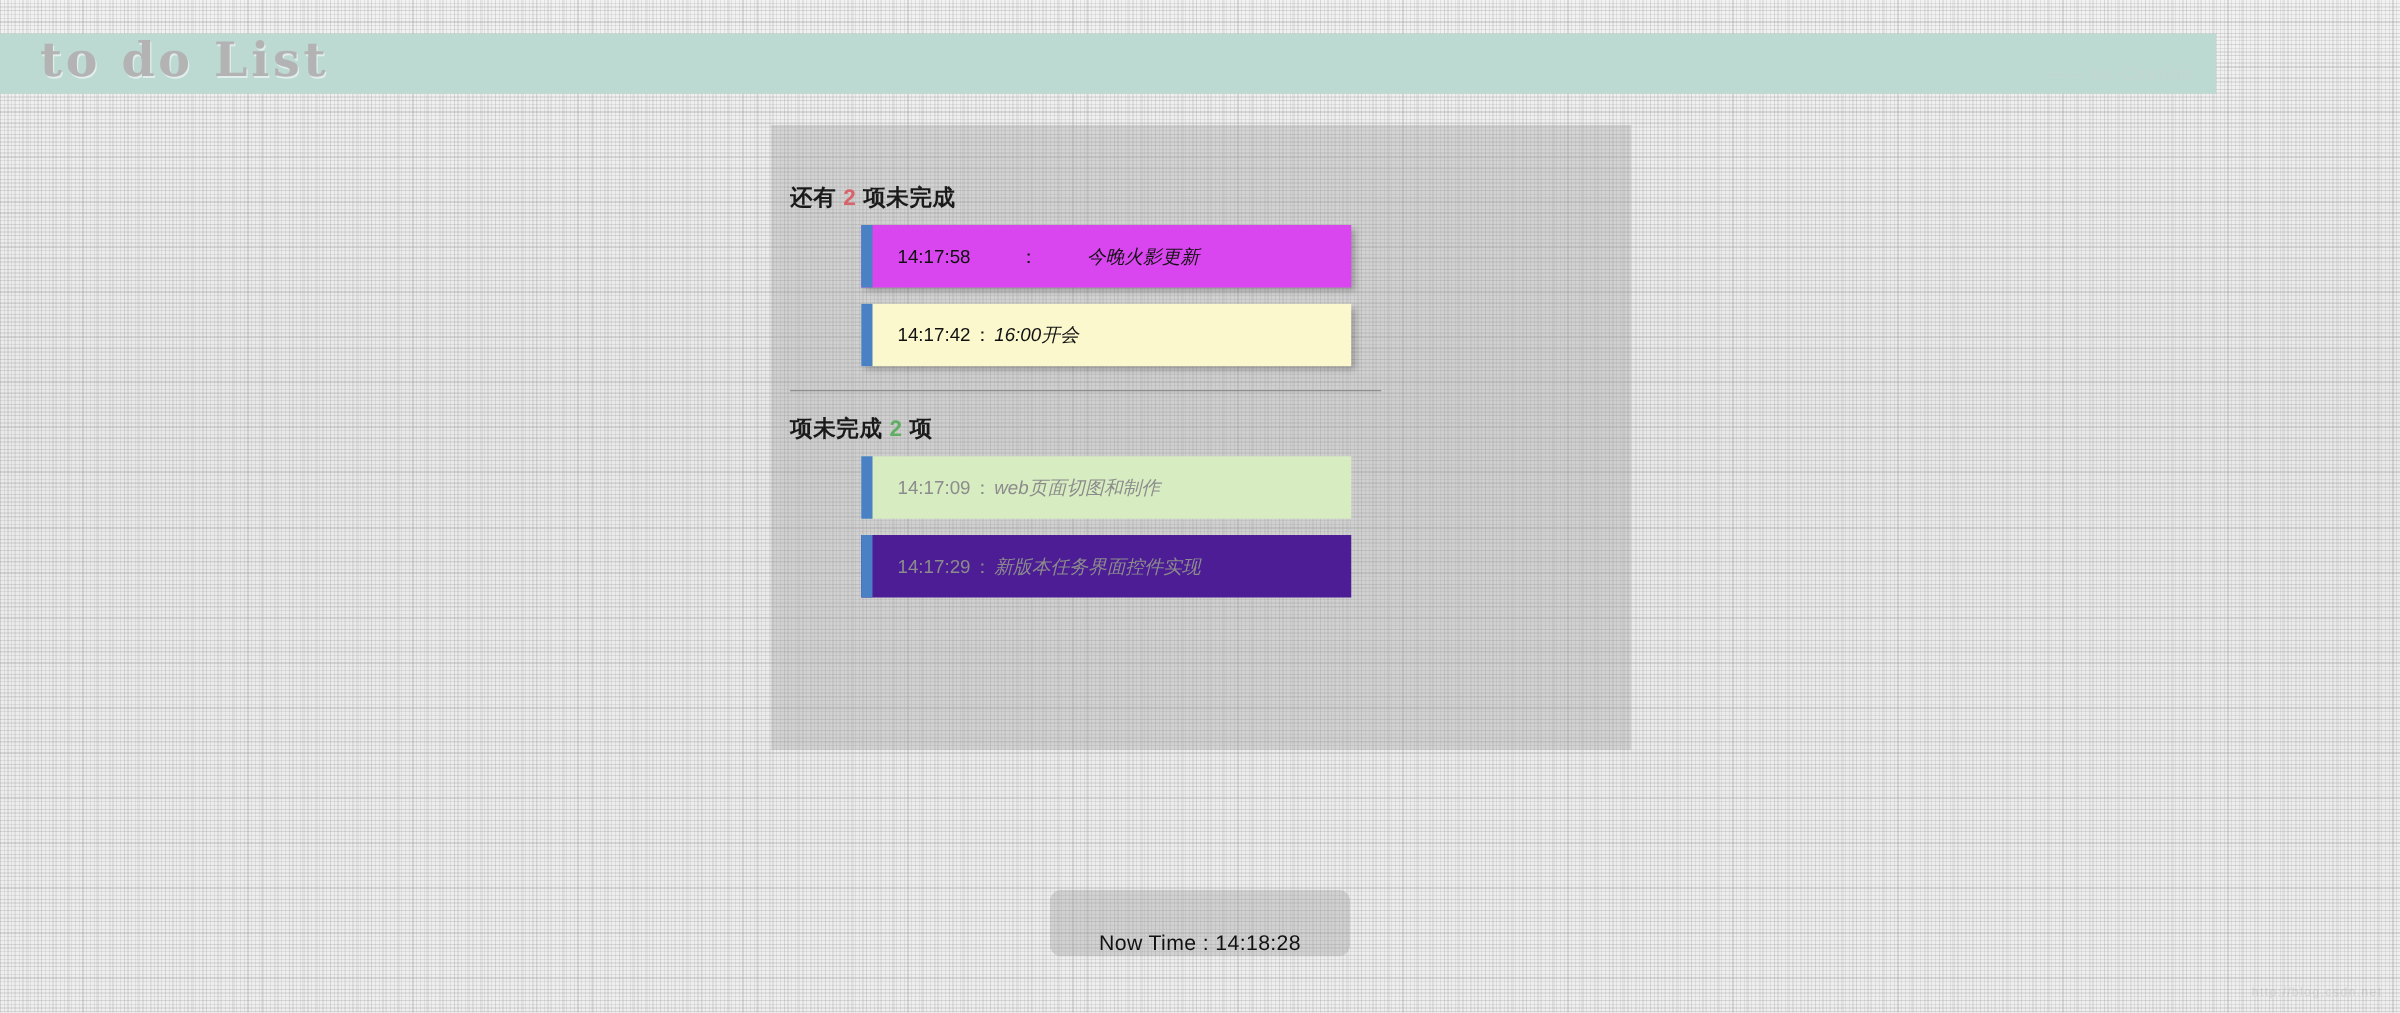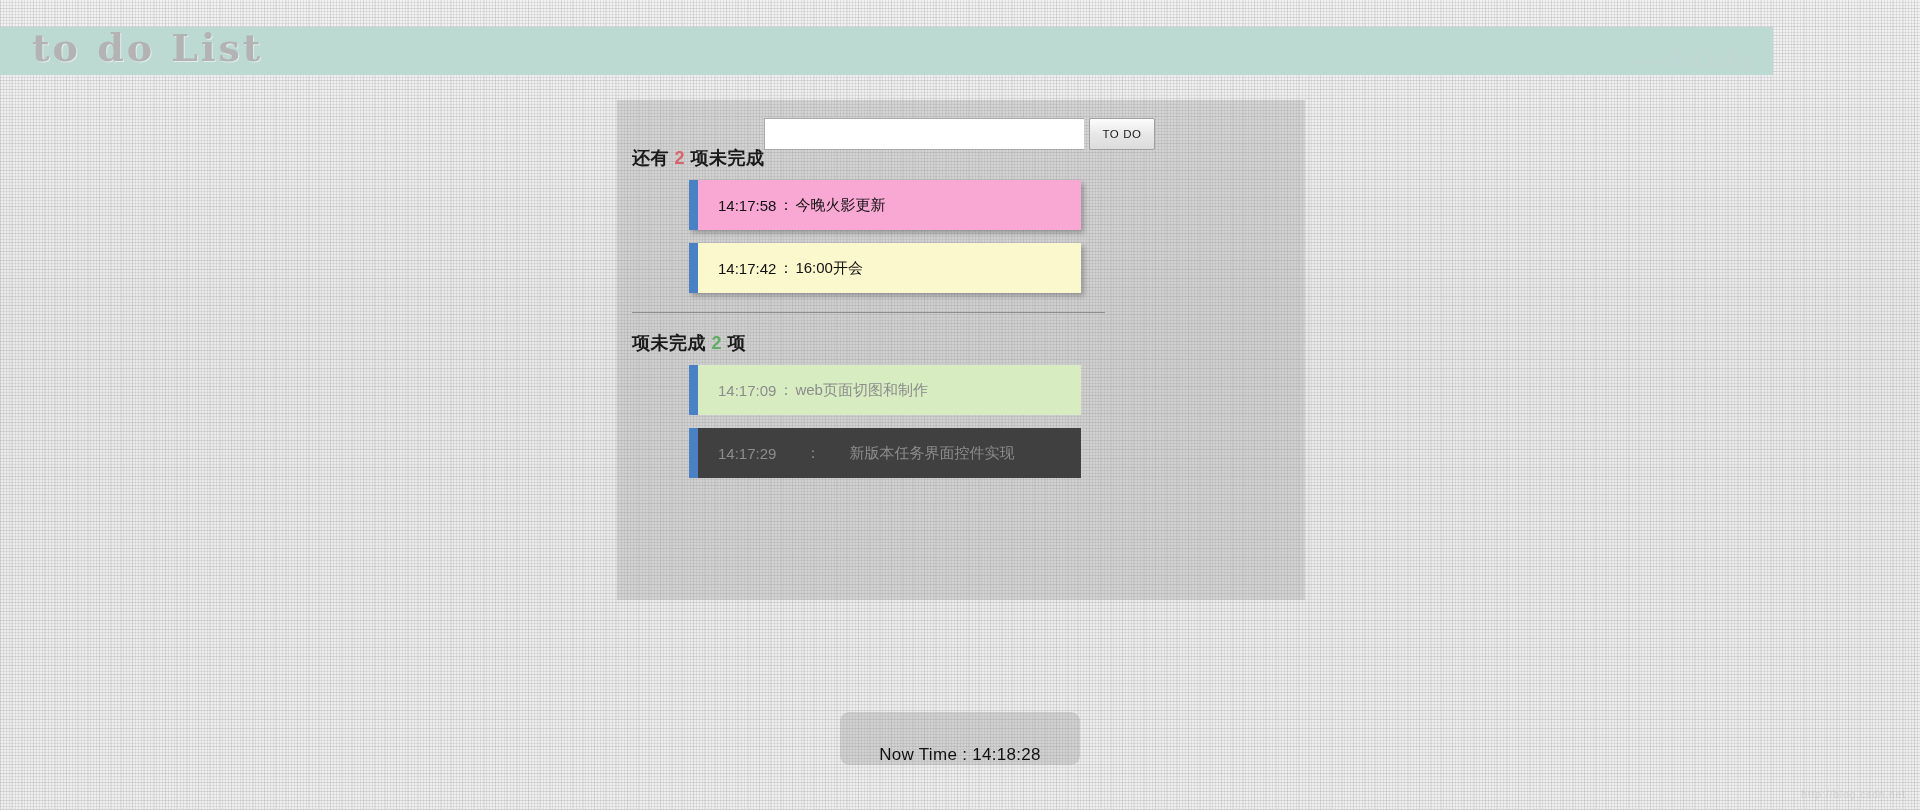--- a/index.html
+++ b/index.html
@@ -153,21 +153,21 @@
     background: #fcf8cd;
     color: #111111;
     box-shadow: 3px 3px 5px rgba(0,0,0,0.25);
   }
   .task-item.done {
     background: #d8ecc2;
     color: #8c8c8c;
   }
   .task-time { white-space: nowrap; }
   .task-sep  { padding: 0 2px; }
-  .task-text { white-space: nowrap; }
+  .task-text { white-space: nowrap; font-style: italic; }
 
   
   .now-time-box {
     position: absolute;
     left: 840px;
     top: 712px;
     width: 240px;
     height: 53px;
     border-radius: 9px;
     background: rgba(150,150,150,0.32);
@@ -193,33 +193,29 @@
 </head>
 <body>
 
 <div class="site-header" style="background: rgb(188, 217, 210);">
   <div class="site-title" style="color: rgb(179, 179, 179);">to do List</div>
   <div class="byline">—— by Chation</div>
 </div>
 
 <div class="todo-card">
 
-  <div class="input-row">
-    <input class="todo-input" type="text" placeholder="" style="">
-    <button class="todo-button">TO DO</button>
-  </div>
 
   <div class="section-heading" id="heading-todo">
     <span>还有</span>
     <span class="count count-todo" style="color: rgb(217, 99, 107);">2</span>
     <span>项未完成</span>
   </div>
 
   <div class="list" id="list-todo">
-    <div class="task-item todo" style="border-left-color: rgb(74, 128, 196); background: #f9a8d4;">
+    <div class="task-item todo" style="border-left-color: rgb(74, 128, 196); background: #d946ef; gap: 37px;">
       <span class="task-time">14:17:58</span>
       <span class="task-sep">：</span>
       <span class="task-text">今晚火影更新</span>
     </div>
     <div class="task-item todo" style="border-left-color: rgb(74, 128, 196); background: rgb(252, 248, 205);">
       <span class="task-time">14:17:42</span>
       <span class="task-sep">：</span>
       <span class="task-text">16:00开会</span>
     </div>
   </div>
@@ -231,21 +227,21 @@
     <span class="count count-done" style="color: rgb(95, 174, 99);">2</span>
     <span>项</span>
   </div>
 
   <div class="list" id="list-done">
     <div class="task-item done" style="border-left-color: rgb(74, 128, 196); background: rgb(216, 236, 194); text-align: center;">
       <span class="task-time">14:17:09</span>
       <span class="task-sep">：</span>
       <span class="task-text">web页面切图和制作</span>
     </div>
-    <div class="task-item done" style="border-left-color: rgb(74, 128, 196); background: #404040; gap: 27px;">
+    <div class="task-item done" style="border-left-color: rgb(74, 128, 196); background: #4c1d95;">
       <span class="task-time">14:17:29</span>
       <span class="task-sep">：</span>
       <span class="task-text">新版本任务界面控件实现</span>
     </div>
   </div>
 
 </div>
 
 <div class="now-time-box">
   <span>Now Time : 14:18:28</span>

